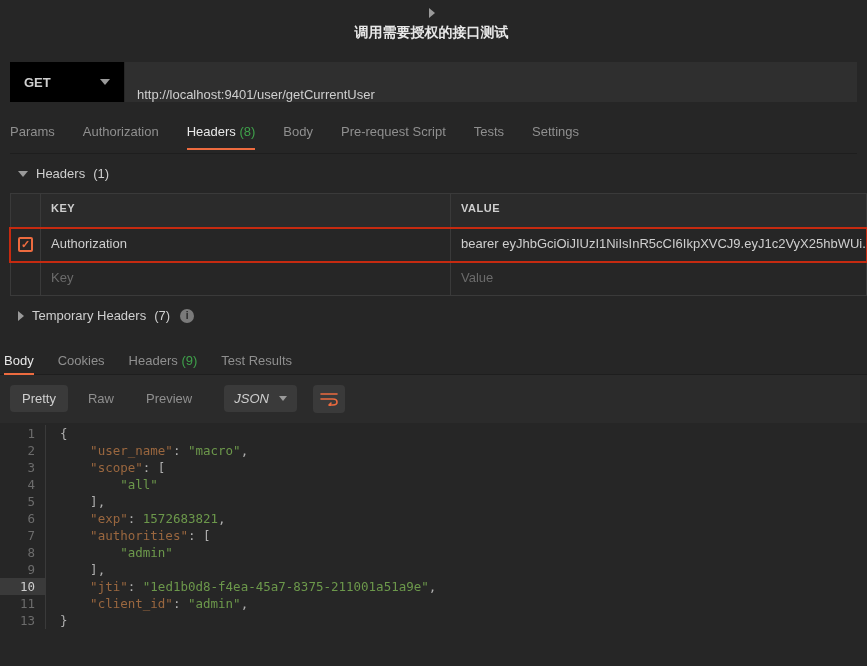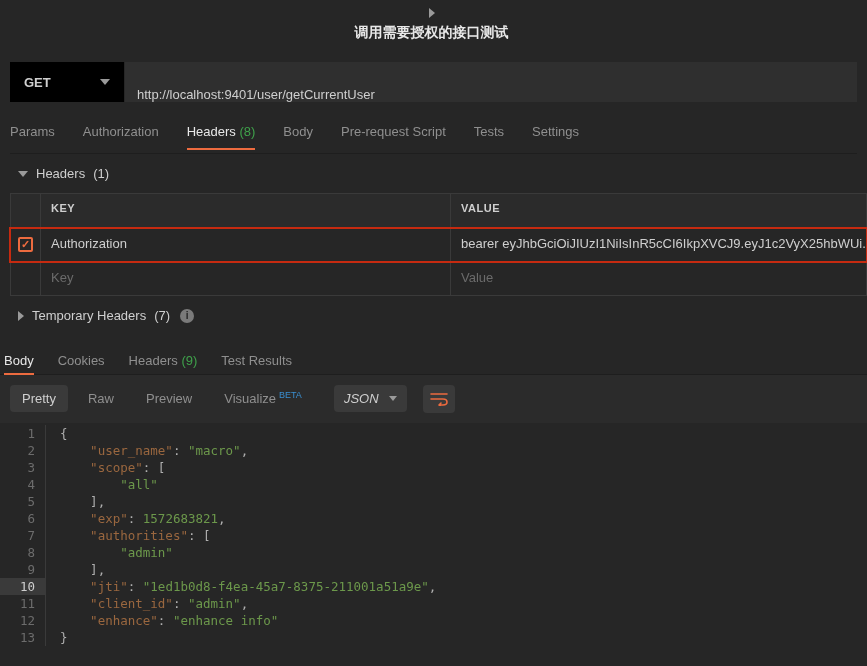--- a/index.html
+++ b/index.html
@@ -349,23 +349,20 @@
     <span>Headers</span>
     <span class="count-green">(9)</span>
   </div>
   <div class="resp-tab">Test Results</div>
 </div>
 
 <div class="resp-toolbar">
   <div class="seg">Pretty</div>
   <div class="seg plain">Raw</div>
   <div class="seg plain">Preview</div>
-  <div class="seg plain seg-beta">
-    <span>Visualize</span><span class="beta">BETA</span>
-  </div>
   <div class="json-select">
     <span>JSON</span>
     <span class="caret2"></span>
   </div>
   <div class="wrap-btn">
     <svg width="18" height="14" viewBox="0 0 18 14">
       <path d="M1 2 H17 M1 7 H13 Q17 7 17 10 Q17 13 13 13 H9 M9 13 L11 11 M9 13 L11 15" stroke="#ed6b3f" stroke-width="1.6" fill="none" stroke-linecap="round"></path>
     </svg>
   </div>
 </div>
@@ -409,20 +406,16 @@
     </div>
   <div class="json-line">
       <div class="gutter hl">10</div>
       <div class="code">    <span class="k">"jti"</span><span class="p">: </span><span class="s">"1ed1b0d8-f4ea-45a7-8375-211001a51a9e"</span><span class="p">,</span></div>
     </div>
   <div class="json-line">
       <div class="gutter">11</div>
       <div class="code">    <span class="k">"client_id"</span><span class="p">: </span><span class="s">"admin"</span><span class="p">,</span></div>
     </div>
   <div class="json-line">
-      <div class="gutter">12</div>
-      <div class="code">    <span class="k">"enhance"</span><span class="p">: </span><span class="s">"enhance info"</span></div>
-    </div>
-  <div class="json-line">
       <div class="gutter">13</div>
       <div class="code"><span class="p">}</span></div>
     </div>
 </div>
 
 </body></html>

